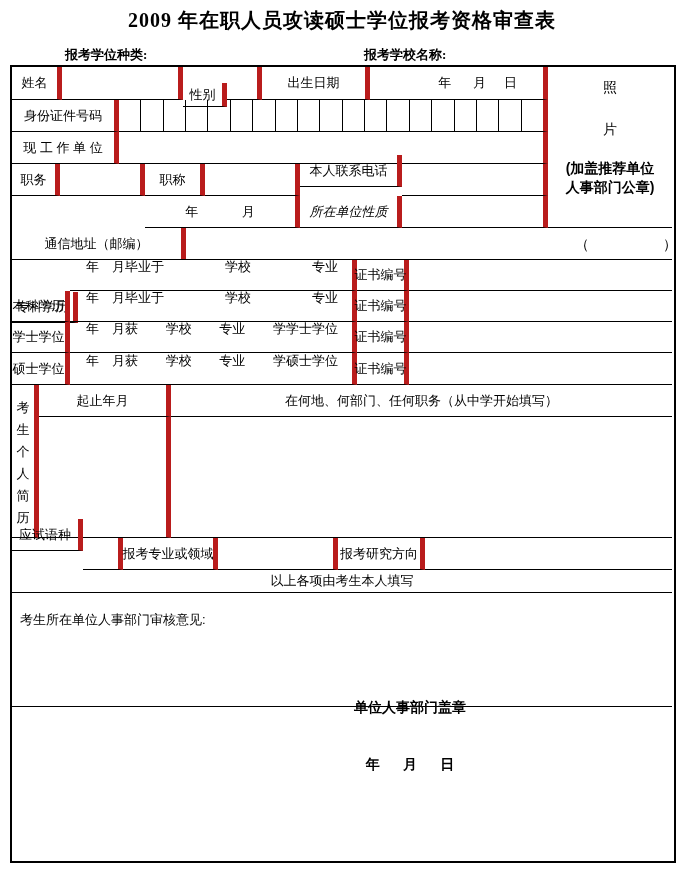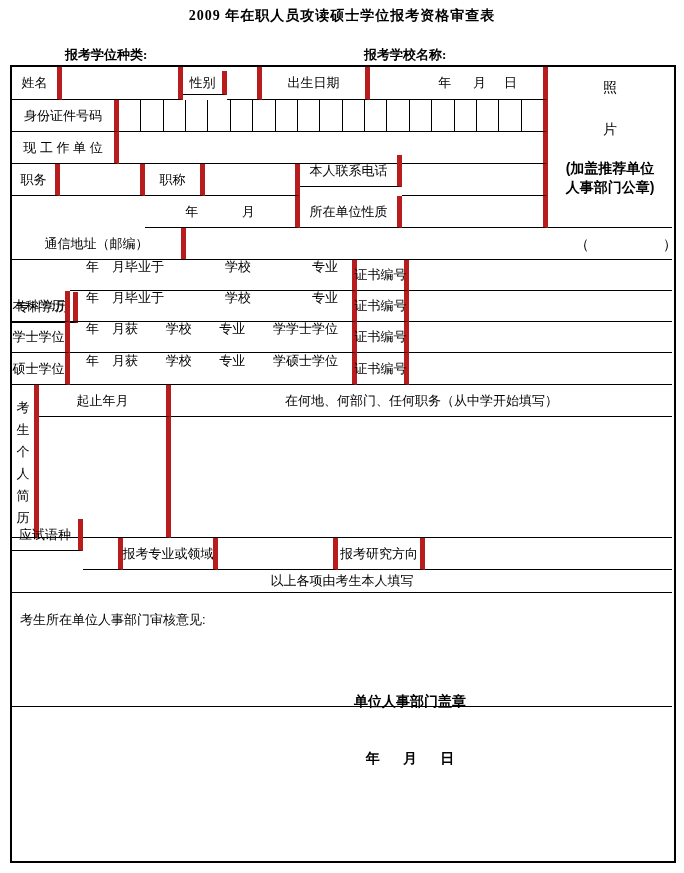--- a/index.html
+++ b/index.html
@@ -1,20 +1,20 @@
 <!DOCTYPE html>
 <html><head>
 <meta charset="utf-8">
 <style>
   html,body{margin:0;padding:0;background:#ffffff;}
   #page{position:relative;width:684px;height:873px;background:#fff;color:#000;
         font-family:"Liberation Sans","DejaVu Sans",sans-serif;overflow:hidden;}
   #doc-title{position:absolute;left:0;top:7px;width:100%;text-align:center;
         font-family:"Liberation Serif","DejaVu Serif",serif;
-        font-weight:bold;font-size:14px;letter-spacing:1px;white-space:pre;}
+        font-weight:bold;font-size:20px;letter-spacing:1px;white-space:pre;}
   .pre-label{position:absolute;font-weight:bold;font-size:13px;white-space:pre;
         font-family:"Liberation Serif","DejaVu Serif",serif;}
   #outer-frame{position:absolute;left:10px;top:65px;width:662px;height:794px;
         border:2px solid #000;pointer-events:none;}
   #table-area{position:absolute;left:12px;top:67px;width:660px;height:792px;}
   .cell{position:absolute;box-sizing:border-box;border-right:5px solid #b91c1c;border-bottom:1px solid #000;
         display:flex;align-items:center;justify-content:center;font-size:13px;white-space:pre;}
   .no-r{border-right:none;}
   .no-b{border-bottom:none;}
   .edu-wide{justify-content:space-between;padding:0 14px 16px 16px;}
@@ -43,21 +43,21 @@
 
   <div class="pre-label" style="left:65px;top:46px;">报考学位种类:</div>
   <div class="pre-label" style="left:364px;top:46px;">报考学校名称:</div>
 
   <div id="outer-frame"></div>
 
   <div id="table-area">
 
     <div class="cell" style="left:0;top:0;width:50px;height:33px;">姓名</div>
     <div class="cell" style="left:50px;top:0;width:121px;height:33px;"></div>
-    <div class="cell" style="left:171px;top:4px;width:44px;height:24px;">性别</div>
+    <div class="cell" style="left:171px;top:16px;width:44px;height:24px;">性别</div>
     <div class="cell" style="left:215px;top:0;width:35px;height:33px;"></div>
     <div class="cell" style="left:250px;top:0;width:108px;height:33px;">出生日期</div>
     <div class="cell ymd-right" style="left:358px;top:0;width:178px;height:33px;">年      月     日</div>
 
     <div class="cell no-r" id="photo-cell" style="left:536px;top:0;width:124px;height:161px;">
       <span class="ph">照</span>
       <span class="gap1"></span>
       <span class="ph">片</span>
       <span class="gap2"></span>
       <span class="photo-note">(加盖推荐单位</span>
@@ -71,21 +71,21 @@
     <div class="cell" style="left:107px;top:65px;width:429px;height:32px;"></div>
 
     <div class="cell" style="left:0;top:97px;width:48px;height:32px;">职务</div>
     <div class="cell" style="left:48px;top:97px;width:85px;height:32px;"></div>
     <div class="cell" style="left:133px;top:97px;width:60px;height:32px;">职称</div>
     <div class="cell" style="left:193px;top:97px;width:95px;height:32px;"></div>
     <div class="cell" style="left:288px;top:88px;width:102px;height:32px;">本人联系电话</div>
     <div class="cell" style="left:390px;top:97px;width:146px;height:32px;"></div>
 
     <div class="cell" style="left:133px;top:129px;width:155px;height:32px;">年            月</div>
-    <div class="cell" style="left:288px;top:129px;width:102px;height:32px;">所在单位性质</div>
+    <div class="cell" style="left:288px;top:129px;width:102px;height:32px;font-style:italic;">所在单位性质</div>
     <div class="cell" style="left:390px;top:129px;width:146px;height:32px;"></div>
 
     <div class="cell" style="left:0;top:161px;width:174px;height:32px;">通信地址（邮编）</div>
     <div class="cell no-r" style="left:145px;top:161px;width:515px;height:32px;">
       <span class="addr-paren" style="left:418px;">（</span>
       <span class="addr-paren" style="left:506px;">）</span>
     </div>
 
     <div class="cell" style="left:0;top:193px;width:66px;height:31px;margin-top:32px;">专科学历</div>
     <div class="cell edu-wide" style="left:58px;top:193px;width:287px;height:31px;"><span>年　月毕业于</span><span>学校</span><span>专业</span></div>
@@ -117,21 +117,21 @@
     <div class="cell" style="left:71px;top:471px;width:40px;height:32px;"></div>
     <div class="cell" style="left:111px;top:471px;width:95px;height:32px;">报考专业或领域</div>
     <div class="cell" style="left:206px;top:471px;width:120px;height:32px;"></div>
     <div class="cell" style="left:326px;top:471px;width:87px;height:32px;">报考研究方向</div>
     <div class="cell no-r" style="left:413px;top:471px;width:247px;height:32px;"></div>
 
     <div class="cell no-r" style="left:0;top:503px;width:660px;height:23px;">以上各项由考生本人填写</div>
 
     <div class="cell no-r section" style="left:0;top:526px;width:660px;height:114px;">
       <span class="sec-label" style="top:18px;">考生所在单位人事部门审核意见:</span>
-      <span class="stamp-block" style="left:268px;top:68px;width:260px;">
+      <span class="stamp-block" style="left:268px;top:74px;width:260px;">
         <span style="display:block;">单位人事部门盖章</span>
         <span class="stamp-date" style="display:block;">年      月      日</span>
       </span>
     </div>
 
 
   </div>
 </div>
 
 </body></html>

